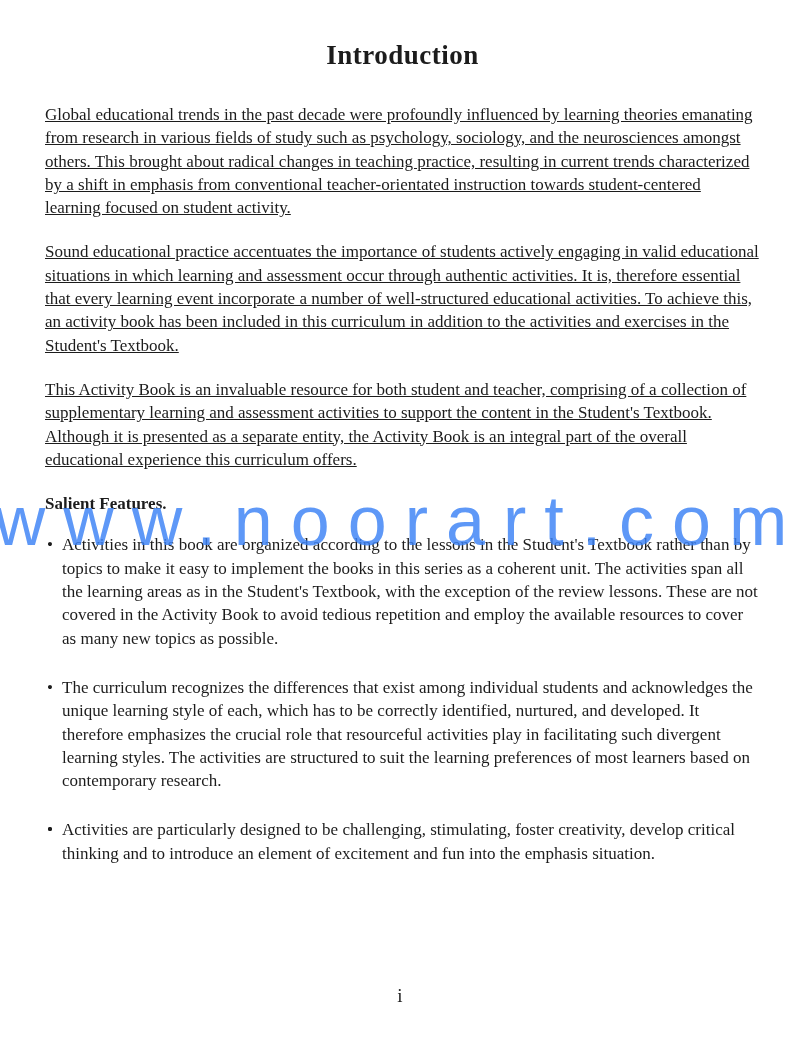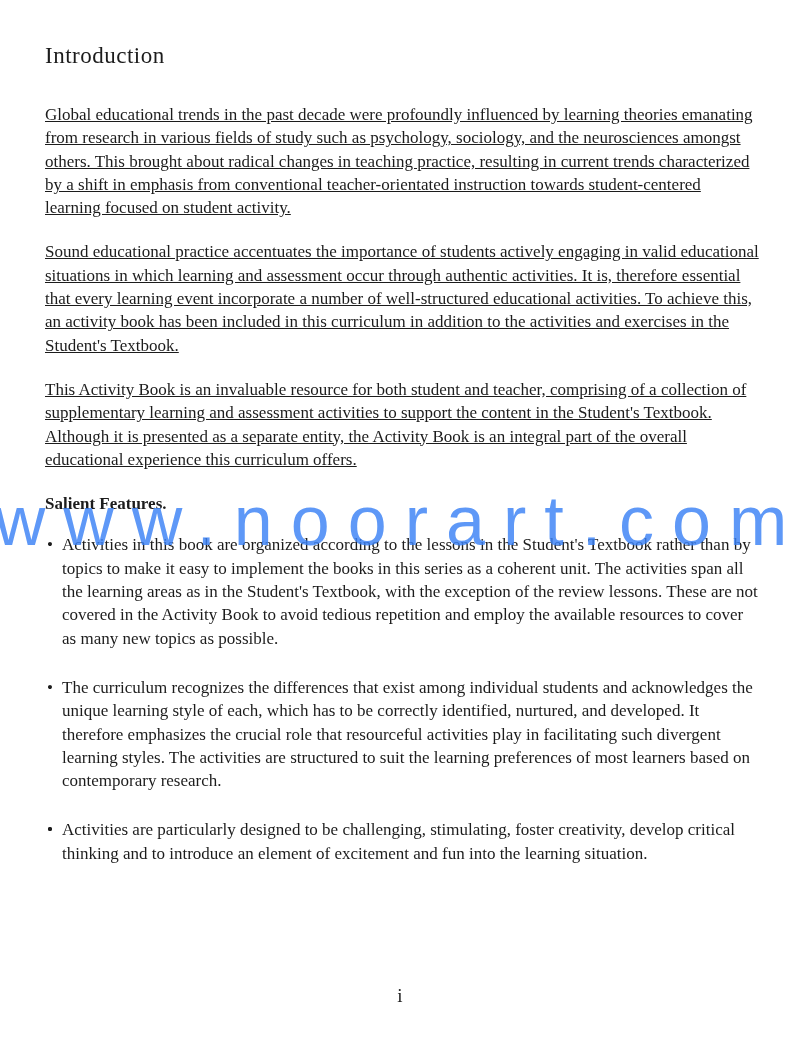--- a/index.html
+++ b/index.html
@@ -14,24 +14,24 @@
     background: #ffffff;
     overflow: hidden;
     font-family: "Liberation Serif", serif;
     color: #1c1c1c;
   }
   .content {
     padding: 0 40px 0 45px;
   }
   .title {
     margin: 40px 0 32px 0;
-    text-align: left;
-    font-size: 23px;
+    text-align: center;
+    font-size: 27px;
     line-height: 31px;
-    font-weight: normal;
+    font-weight: bold;
     letter-spacing: 0.5px;
   }
   .para {
     margin: 0 0 21px 0;
     font-size: 17px;
     line-height: 23.3px;
     text-align: left;
     text-decoration: underline;
   }
   .salient {
@@ -105,20 +105,20 @@
       <span class="marker">•</span>
       <span>The curriculum recognizes the differences that exist among individual students and acknowledges the unique learning style of each, which has to be correctly identified, nurtured, and developed. It therefore emphasizes the crucial role that resourceful activities play in facilitating such divergent learning styles. The activities are structured to suit the learning preferences of most learners based on contemporary research.</span>
     </div>
 
     <div class="bullet">
       <span class="marker">•</span>
     </div>
 
     <div class="bullet">
       <span class="marker">•</span>
-      <span>Activities are particularly designed to be challenging, stimulating, foster creativity, develop critical thinking and to introduce an element of excitement and fun into the learning situation.</span>
+      <span>Activities are particularly designed to be challenging, stimulating, foster creativity, develop critical thinking and to introduce an element of excitement and fun into the emphasis situation.</span>
     </div>
 
   </div>
 
   <div class="page-number">i</div>
 
 </div>
 
 </body></html>

